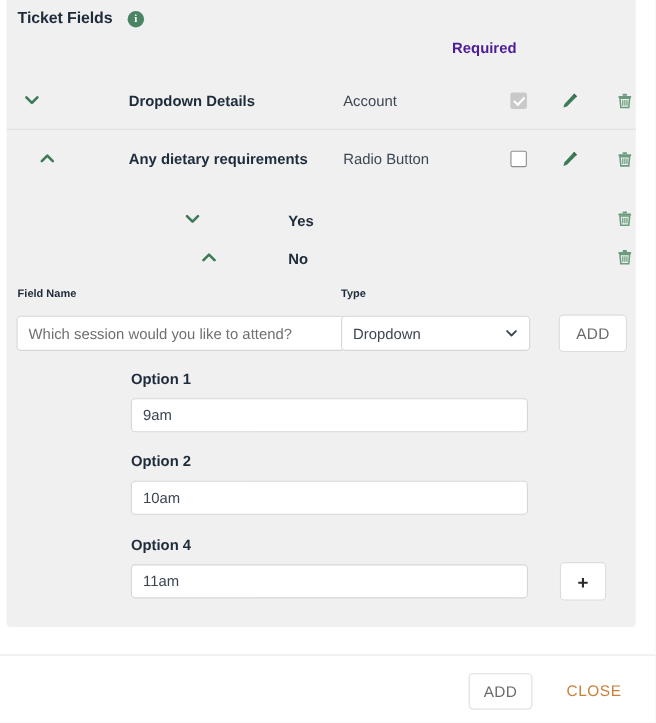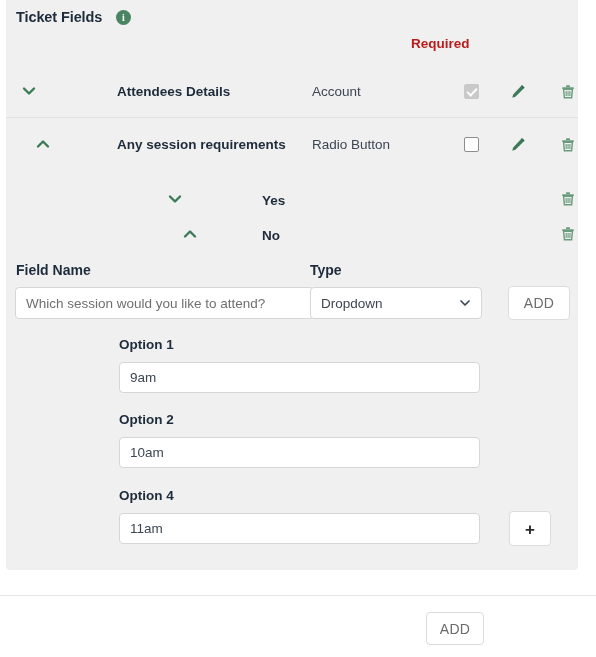--- a/index.html
+++ b/index.html
@@ -61,21 +61,21 @@
     font-family: "Liberation Serif", serif;
   }
 
   
   .required-header {
     position: absolute;
     left: 405px;
     top: 36px;
     font-size: 13.5px;
     font-weight: bold;
-    color: #b91c1c;
+    color: #4c1d95;
     text-align: right;
   }
 
   
   .field-row {
     position: absolute;
     left: 0;
     width: 572px;
     box-sizing: border-box;
   }
@@ -162,21 +162,21 @@
     font-size: 13.5px;
     font-weight: bold;
     color: #1d2b3a;
     line-height: 18px;
     top: 2px;
   }
 
   
   .form-label {
     position: absolute;
-    font-size: 14px;
+    font-size: 10px;
     font-weight: bold;
     color: #1d2b3a;
   }
 
   .lbl-fieldname { left: 10px; top: 262px; }
   .lbl-type      { left: 304px; top: 262px; }
 
   .txt-input {
     position: absolute;
     box-sizing: border-box;
@@ -324,21 +324,21 @@
     <div class="info-icon">i</div>
 
     <div class="required-header">Required</div>
 
     <div class="field-row row-account">
       <div class="chev" style="left:14px; top:16px;">
         <svg width="18" height="18" viewBox="0 0 18 18">
             <path d="M4 6.5 L9 11.5 L14 6.5" fill="none" stroke="#3d7a56" stroke-width="2.4" stroke-linecap="round" stroke-linejoin="round"></path>
           </svg>
       </div>
-      <div class="row-label" style="left:111px; top:17px;">Attendees Details</div>
+      <div class="row-label" style="left:111px; top:17px;">Dropdown Details</div>
       <div class="row-type" style="left:306px; top:17px;">Account</div>
       <div class="cb cb-checked" style="left:458px; top:18px;"></div>
       <div class="icon-btn" style="left:503px; top:17px;">
         <svg width="18" height="18" viewBox="0 0 18 18">
           <path d="M12.6 2.4 L15.2 5 L6.4 13.8 L3.2 14.8 L4.2 11.6 Z" fill="#3d7a56"></path>
           <path d="M12.6 2.4 L15.2 5" stroke="#2f6245" stroke-width="1.1"></path>
         </svg>
       </div>
       <div class="icon-btn" style="left:553px; top:17px;">
         <svg width="18" height="18" viewBox="0 0 18 18">
@@ -351,21 +351,21 @@
         </svg>
       </div>
     </div>
 
     <div class="field-row row-dietary">
       <div class="chev" style="left:28px; top:17px;">
         <svg width="18" height="18" viewBox="0 0 18 18">
             <path d="M4 11.5 L9 6.5 L14 11.5" fill="none" stroke="#3d7a56" stroke-width="2.4" stroke-linecap="round" stroke-linejoin="round"></path>
           </svg>
       </div>
-      <div class="row-label" style="left:111px; top:18px; width:170px;">Any session requirements</div>
+      <div class="row-label" style="left:111px; top:18px; width:170px;">Any dietary requirements</div>
       <div class="row-type" style="left:306px; top:18px;">Radio Button</div>
       <div class="cb cb-unchecked" style="left:458px; top:19px;"></div>
       <div class="icon-btn" style="left:503px; top:18px;">
         <svg width="18" height="18" viewBox="0 0 18 18">
           <path d="M12.6 2.4 L15.2 5 L6.4 13.8 L3.2 14.8 L4.2 11.6 Z" fill="#3d7a56"></path>
           <path d="M12.6 2.4 L15.2 5" stroke="#2f6245" stroke-width="1.1"></path>
         </svg>
       </div>
       <div class="icon-btn" style="left:553px; top:18px;">
         <svg width="18" height="18" viewBox="0 0 18 18">
@@ -440,14 +440,15 @@
 
     <div class="opt-block-label lbl-opt3">Option 4</div>
     <input class="txt-input opt-input inp-opt3" type="text" value="11am" style="">
 
     <button class="btn-outline btn-plus">+</button>
 
   </div>
 
   <div class="footer-divider"></div>
   <button class="btn-outline btn-add-footer">ADD</button>
+  <button class="btn-close">CLOSE</button>
 
 </div>
 
 </body></html>

